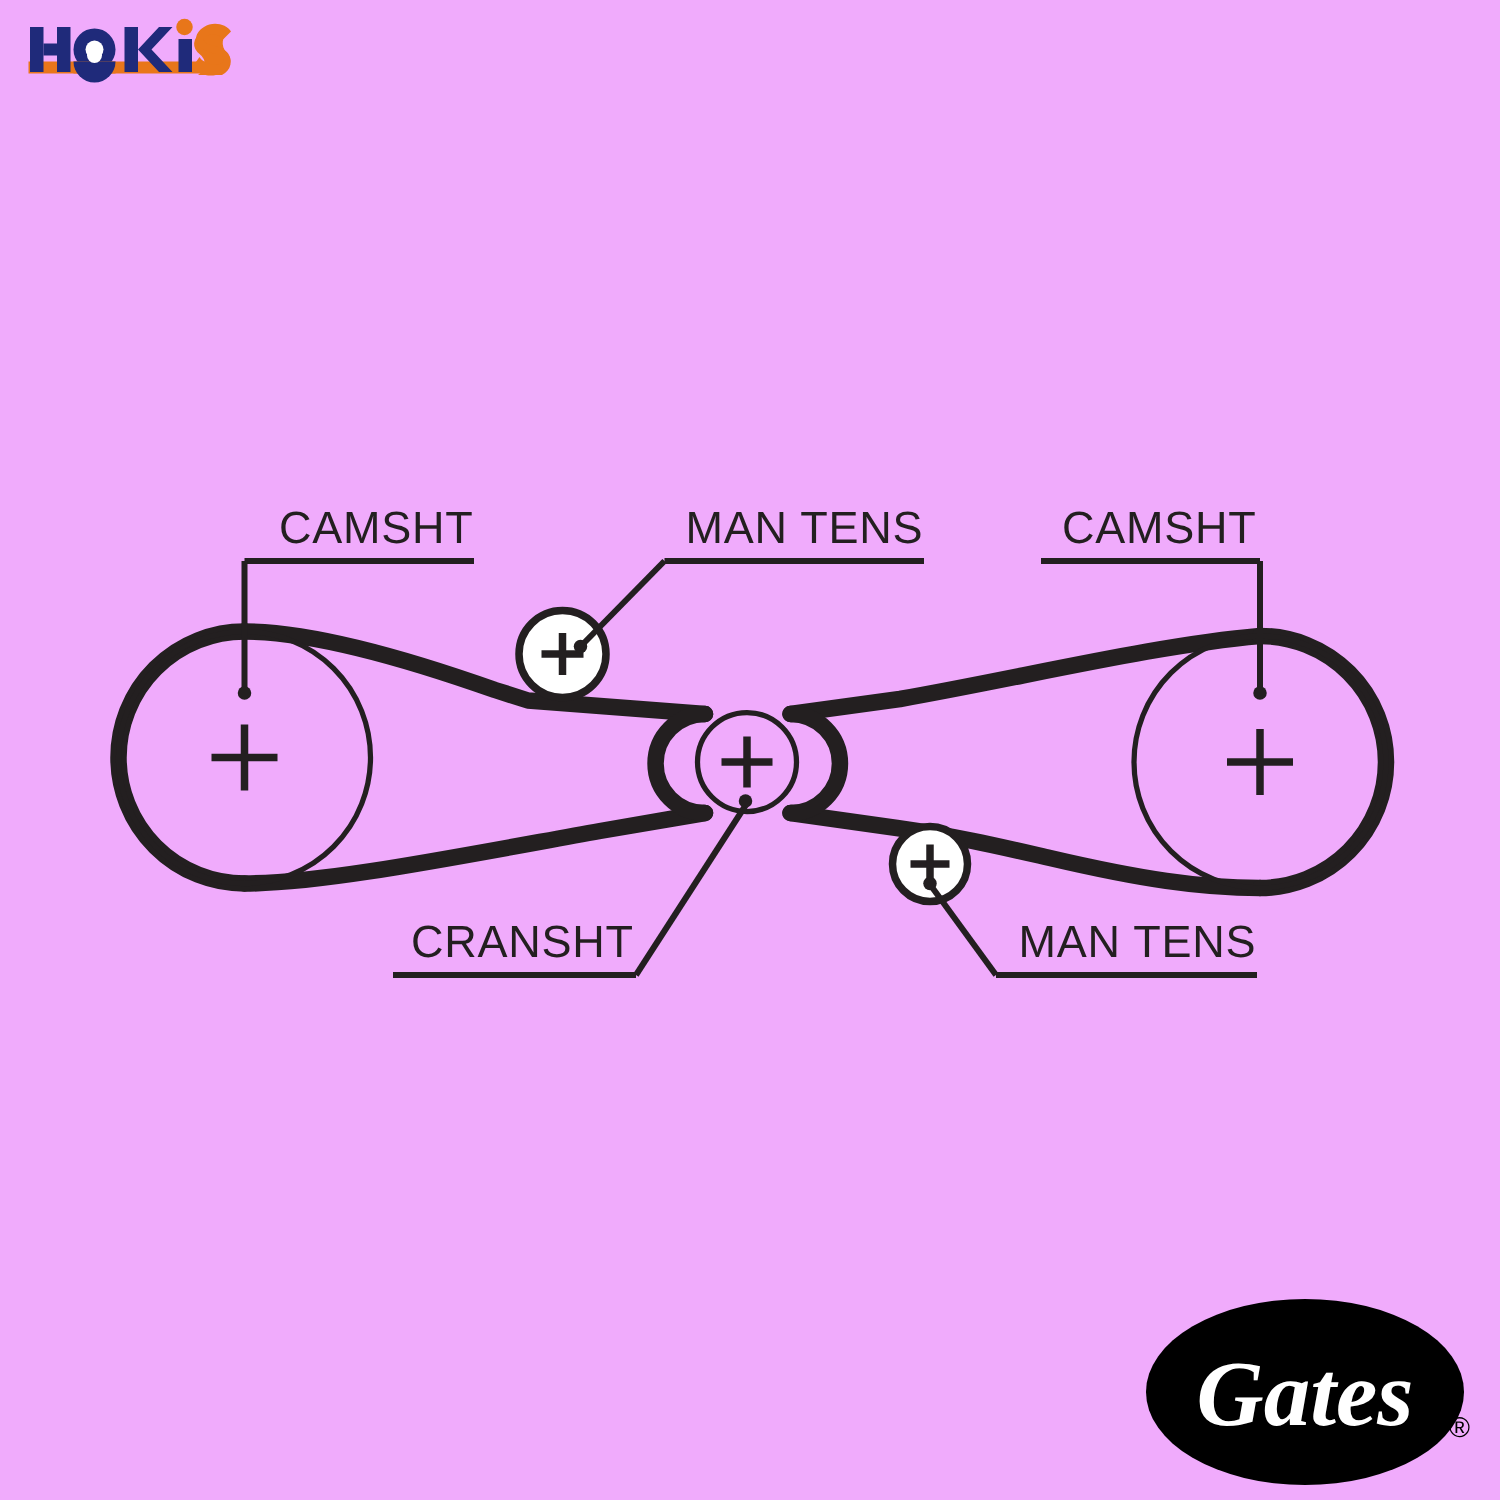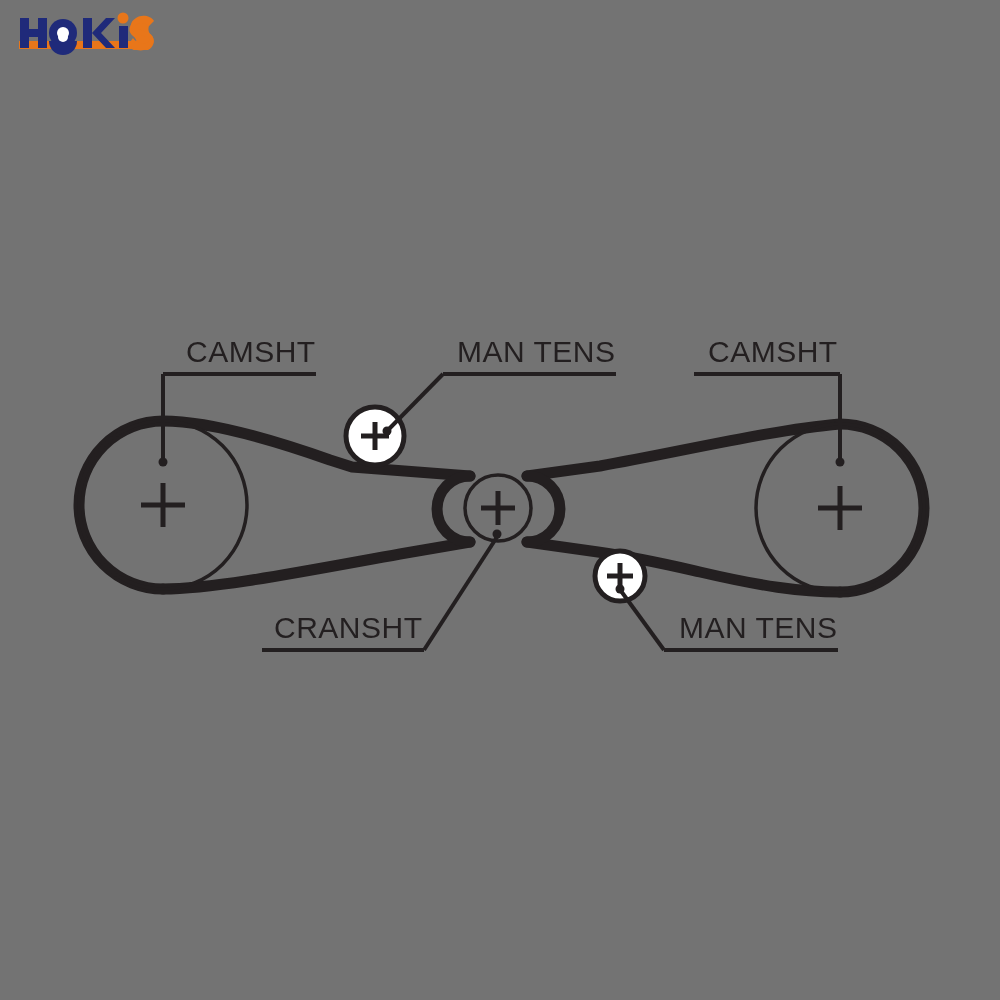--- a/index.html
+++ b/index.html
@@ -14,21 +14,21 @@
     position: relative;
     overflow: hidden;
     font-family: "Liberation Sans", sans-serif;
   }
 
   #page {
     position: absolute;
     left: 0; top: 0;
     width: 1000px;
     height: 1000px;
-    background: #737373;
+    background: #f0abfc;
   }
 
   
   #brand-logo {
     position: absolute;
     left: 14px;
     top: 8px;
     width: 150px;
     height: 50px;
   }
@@ -210,14 +210,21 @@
       <g>
         <text class="label-text" x="679" y="638">MAN TENS</text>
         <line x1="664" y1="650" x2="838" y2="650" stroke="#231f20" stroke-width="4"></line>
         <line x1="664" y1="650" x2="621" y2="591" stroke="#231f20" stroke-width="4"></line>
         <circle cx="620" cy="589" r="4.5" fill="#231f20"></circle>
       </g>
 
     </svg>
   </div>
 
+  <div id="manufacturer-logo">
+    <svg class="maker-svg" width="230" height="132" viewBox="0 0 230 132" xmlns="http://www.w3.org/2000/svg">
+      <ellipse cx="108" cy="66" rx="106" ry="62" fill="#000000"></ellipse>
+      <text x="108" y="88" text-anchor="middle" font-family="'Liberation Serif', serif" font-size="62" font-style="italic" font-weight="700" fill="#ffffff">Gates</text>
+      <text x="211" y="96" text-anchor="middle" font-family="'Liberation Sans', sans-serif" font-size="19" fill="#000000">®</text>
+    </svg>
+  </div>
 
 </div>
 
 </body></html>

